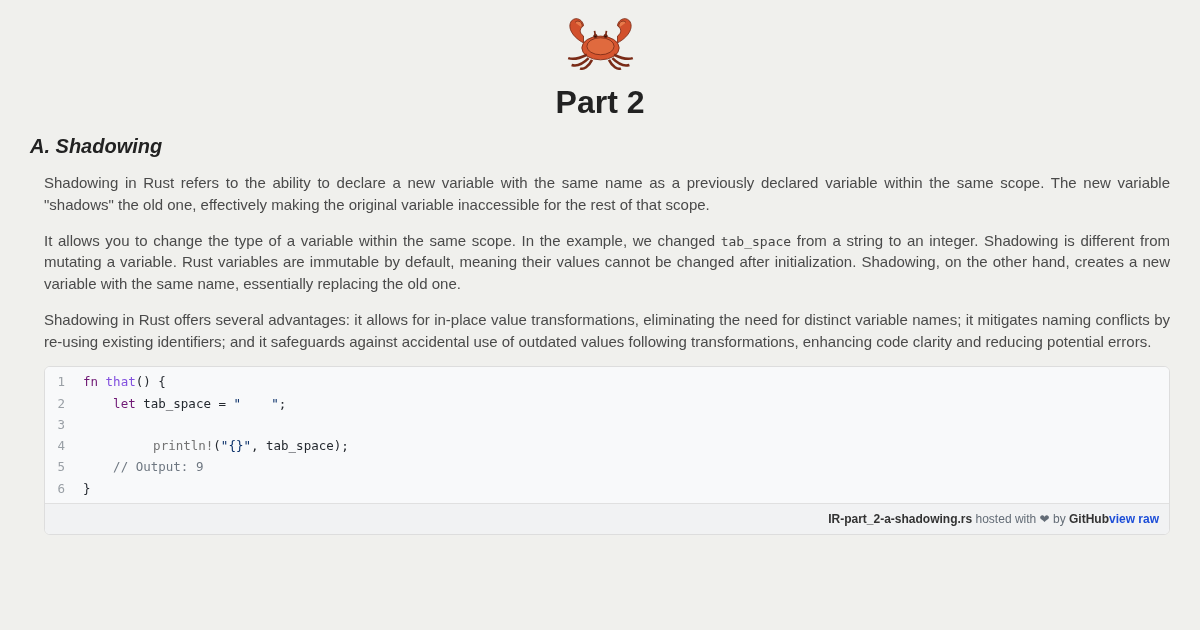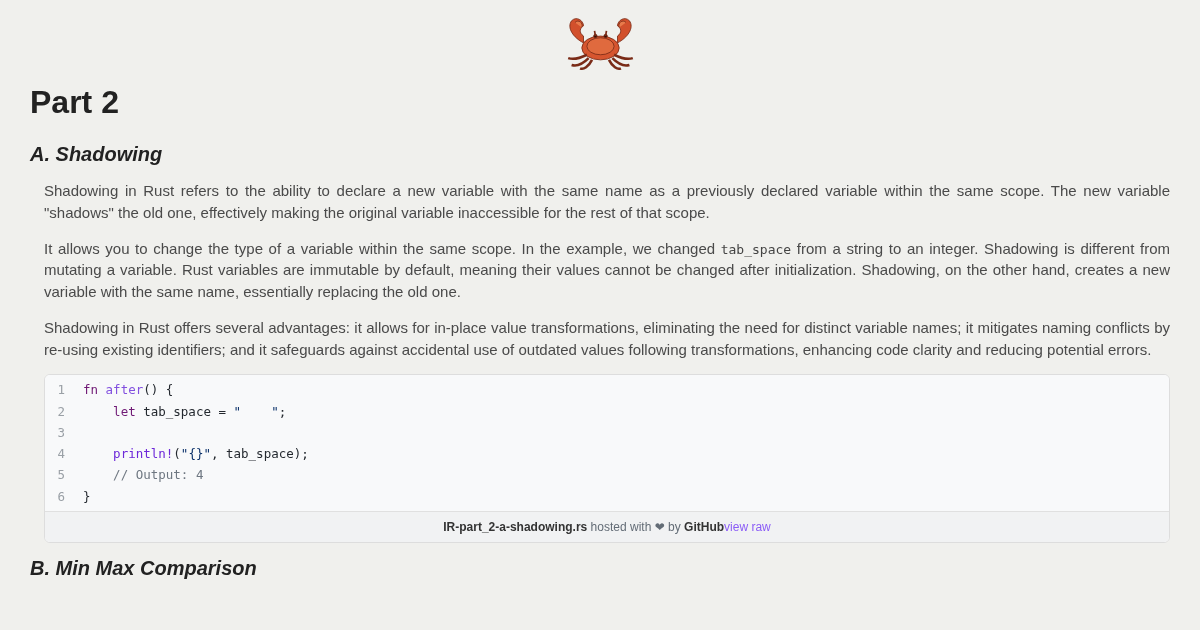--- a/index.html
+++ b/index.html
@@ -15,26 +15,26 @@
     padding: 10px 30px 0 30px;
   }
   .crab-wrap {
     text-align: center;
     margin-top: 2px;
   }
   .crab {
     display: inline-block;
   }
   h1.title {
-    text-align: left;
+    text-align: center;
     font-size: 32px;
     font-weight: 700;
     color: #222;
     margin-top: 8px;
-    margin-bottom: 22px;
+    margin-bottom: 14px;
   }
   h2.section {
     font-size: 20px;
     font-weight: 700;
     color: #222;
     margin: 14px 0 14px 0;
     font-style: italic;
   }
   p.para {
     font-size: 15px;
@@ -74,40 +74,40 @@
     flex-shrink: 0;
   }
   .code {
     white-space: pre;
     color: #24292f;
     padding-left: 8px;
   }
   .kw   { color: #701a75; }   
   .fnname { color: #8250df; } 
   .str  { color: #0a3069; }   
-  .macro{ color: #6d28d9; }
+  .macro{ color: #737373; margin-left: 40px; }
   .cmt  { color: #6e7781; }
   .punct{ color: #24292f; }
   .ident{ color: #24292f; }
 
   .gist-meta {
     background: #f1f2f3;
     border-top: 1px solid #e0e0e0;
     font-size: 12px;
     color: #636c76;
     padding: 8px 10px;
     display: flex;
-    justify-content: center;
+    justify-content: flex-end;
     align-items: center;
   }
   .gist-meta .left b { color: #333; font-weight: 600; }
   .gist-meta a.viewraw {
-    color: #8b5cf6;
+    color: #1d4ed8;
     text-decoration: none;
-    font-weight: 400;
+    font-weight: 700;
   }
   .heart { color: #636c76; }
 </style>
 </head>
 <body>
 
 <div class="page">
 
   <div class="crab-wrap">
     <span class="crab">
@@ -149,51 +149,50 @@
     <span>It allows you to change the type of a variable within the same scope. In the example, we changed </span><code class="inline">tab_space</code><span> from a string to an integer. Shadowing is different from mutating a variable. Rust variables are immutable by default, meaning their values cannot be changed after initialization. Shadowing, on the other hand, creates a new variable with the same name, essentially replacing the old one.</span>
   </p>
 
   <p class="para">Shadowing in Rust offers several advantages: it allows for in-place value transformations, eliminating the need for distinct variable names; it mitigates naming conflicts by re-using existing identifiers; and it safeguards against accidental use of outdated values following transformations, enhancing code clarity and reducing potential errors.</p>
 
   <div class="gist">
     <div class="gist-body">
 
       <div class="gist-row">
         <div class="ln">1</div>
-        <div class="code"><span class="kw">fn </span><span class="fnname">after</span><span class="punct">() {</span></div>
+        <div class="code"><span class="kw">fn </span><span class="fnname">that</span><span class="punct">() {</span></div>
       </div>
 
       <div class="gist-row">
         <div class="ln">2</div>
         <div class="code"><span>    </span><span class="kw">let </span><span class="ident">tab_space </span><span class="punct">= </span><span class="str">"    "</span><span class="punct">;</span></div>
       </div>
 
       <div class="gist-row">
         <div class="ln">3</div>
       </div>
 
       <div class="gist-row">
         <div class="ln">4</div>
         <div class="code"><span>    </span><span class="macro">println!</span><span class="punct">(</span><span class="str">"{}"</span><span class="punct">, tab_space);</span></div>
       </div>
 
       <div class="gist-row">
         <div class="ln">5</div>
-        <div class="code"><span>    </span><span class="cmt">// Output: 4</span></div>
+        <div class="code"><span>    </span><span class="cmt">// Output: 9</span></div>
       </div>
 
       <div class="gist-row">
         <div class="ln">6</div>
         <div class="code"><span class="punct">}</span></div>
       </div>
 
     </div>
     <div class="gist-meta">
       <span class="left">
         <b>IR-part_2-a-shadowing.rs</b><span> hosted with </span><span class="heart">❤</span><span> by </span><b>GitHub</b>
       </span>
       <a class="viewraw">view raw</a>
     </div>
   </div>
 
-  <h2 class="section">B. Min Max Comparison</h2>
 
 </div>
 
 </body></html>

